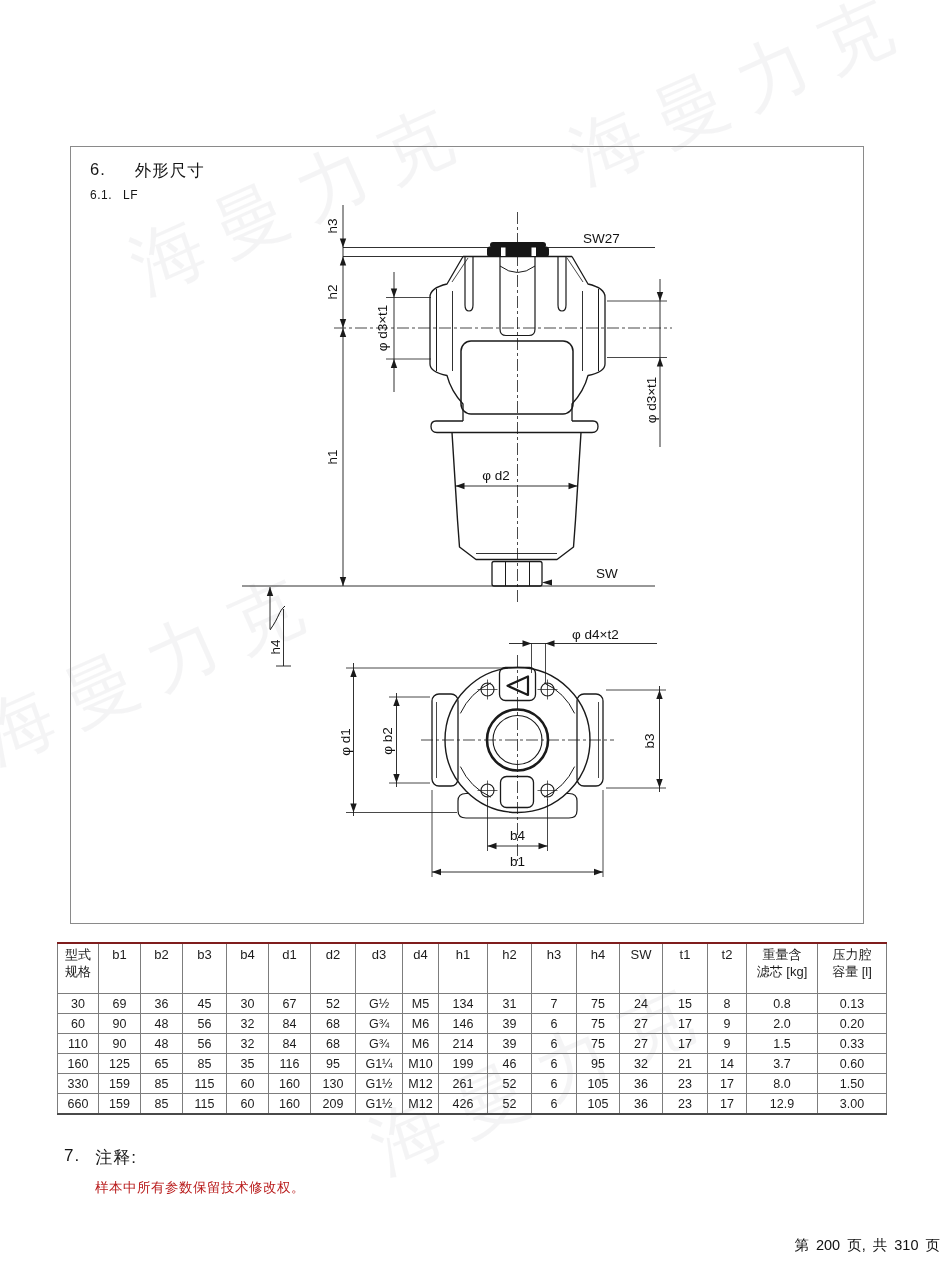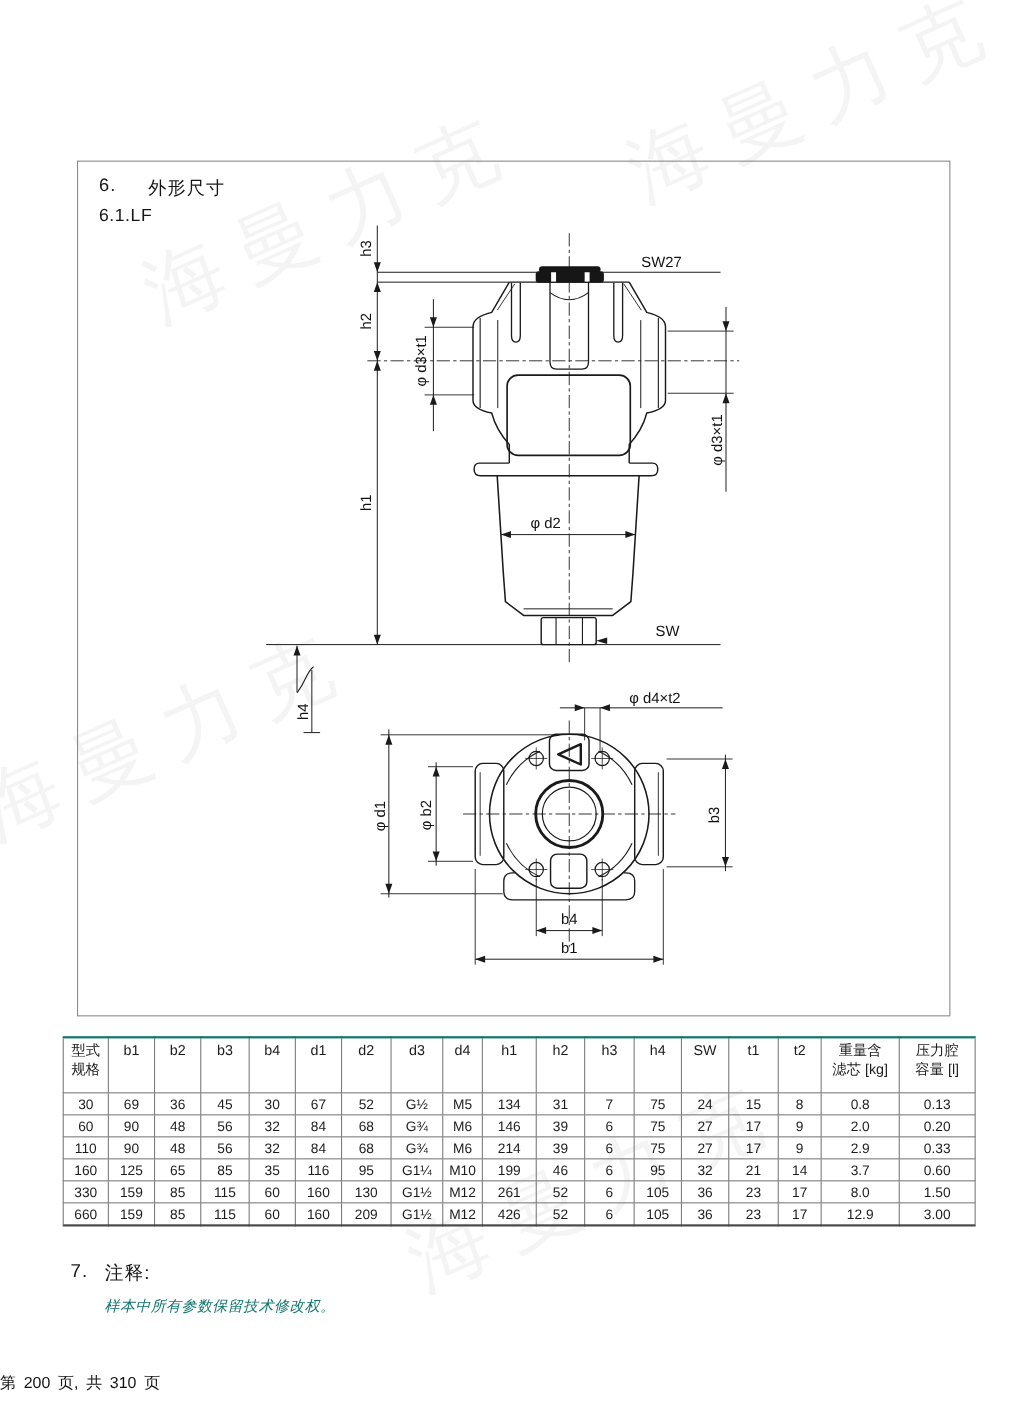--- a/index.html
+++ b/index.html
@@ -13,50 +13,49 @@
   }
   .frame{
     position:absolute;left:70px;top:146px;width:792px;height:776px;
     border:1px solid #8a8a8a;background:transparent;
   }
   .h6{
     position:absolute;left:90px;top:160px;font-size:16.5px;color:#161616;
     display:flex;gap:29px;letter-spacing:1px;
   }
   .h61{
-    position:absolute;left:90px;top:188px;font-size:16px;color:#161616;
-    display:flex;letter-spacing:0.5px;
+    position:absolute;left:90px;top:188px;font-size:12px;color:#161616;
+    display:flex;gap:11px;letter-spacing:0.5px;
   }
   svg.draw{position:absolute;left:0;top:0;}
   table.dims{
     position:absolute;left:57px;top:942px;width:830px;
     border-collapse:collapse;table-layout:fixed;
     font-size:12.5px;color:#1c1c1c;
-    border-top:2px solid #0f766e;border-bottom:2px solid #4a4a4a;
+    border-top:2px solid #7f1d1d;border-bottom:2px solid #4a4a4a;
   }
   table.dims th,table.dims td{
     border:1px solid #7d7d7d;text-align:center;padding:0;overflow:hidden;
   }
   table.dims thead th{
     height:46px;font-weight:normal;font-size:13px;line-height:1.3;
     white-space:pre-line;vertical-align:top;padding-top:3px;
   }
   table.dims tbody td{height:19px;}
   .note-title{
     position:absolute;left:64px;top:1146px;font-size:17px;color:#161616;
     display:flex;gap:15px;letter-spacing:1px;
   }
   .note-body{
-    position:absolute;left:95px;top:1179px;font-size:13.5px;color:#0f766e;
+    position:absolute;left:95px;top:1179px;font-size:13.5px;color:#b91c1c;
     letter-spacing:0.5px;
-    font-style:italic;
   }
   .footer{
-    position:absolute;left:0;top:1236px;width:940px;text-align:left;
-    font-size:14.5px;color:#111;word-spacing:3px;margin-top:12px;
+    position:absolute;left:0;top:1236px;width:940px;text-align:right;
+    font-size:14.5px;color:#111;word-spacing:3px;
   }
 </style>
 </head>
 <body>
 
 <div class="wm" style="left:120px;top:150px;">海曼力克</div>
 <div class="wm" style="left:560px;top:40px;">海曼力克</div>
 <div class="wm" style="left:-30px;top:620px;">海曼力克</div>
 <div class="wm" style="left:360px;top:1030px;">海曼力克</div>
 
@@ -358,21 +357,21 @@
         <td>68</td>
         <td>G¾</td>
         <td>M6</td>
         <td>214</td>
         <td>39</td>
         <td>6</td>
         <td>75</td>
         <td>27</td>
         <td>17</td>
         <td>9</td>
-        <td>2.9</td>
+        <td>1.5</td>
         <td>0.33</td>
       </tr>
       <tr>
         <td>160</td>
         <td>125</td>
         <td>65</td>
         <td>85</td>
         <td>35</td>
         <td>116</td>
         <td>95</td>

